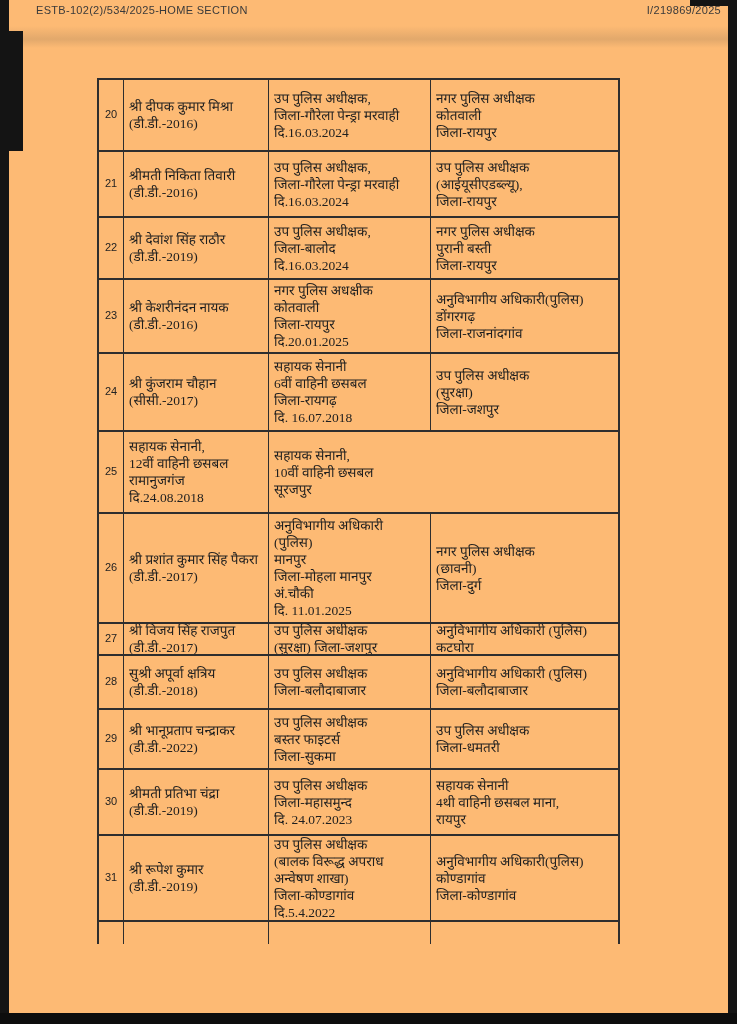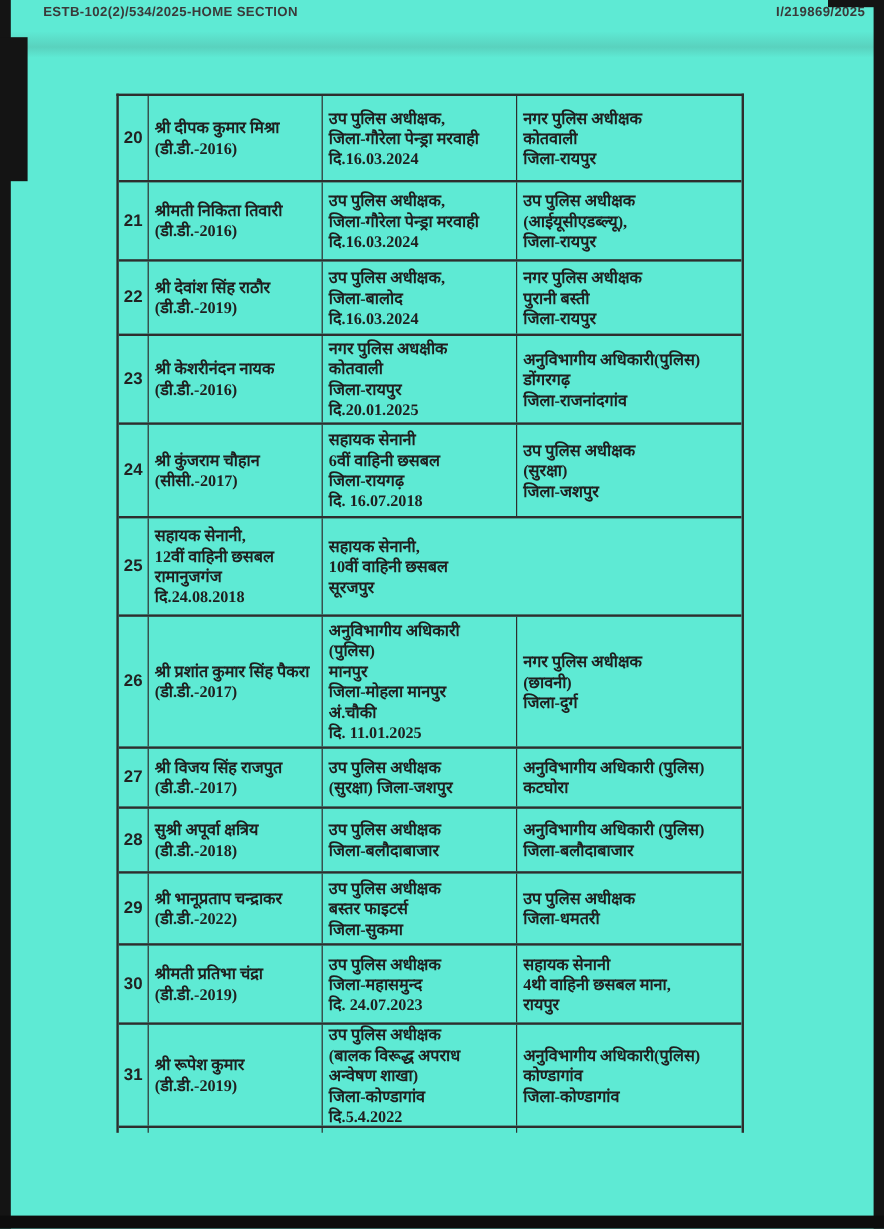--- a/index.html
+++ b/index.html
@@ -1,22 +1,21 @@
 <!DOCTYPE html>
 <html><head>
 <meta charset="utf-8">
 <style>
   html,body{margin:0;padding:0;}
   #canvas{
     position:relative;
     width:737px;height:1024px;
-    background:#5eead4;
+    background:#fdba74;
     overflow:hidden;
     font-family:"Liberation Sans", sans-serif;
-    font-weight:bold;
   }
   
   .edge{position:absolute;background:#141414;}
   #edge-left{left:0;top:0;width:9px;height:1024px;}
   #edge-left-notch{left:0;top:31px;width:23px;height:120px;}
   #edge-right{left:728px;top:0;width:9px;height:1024px;}
   #edge-bottom{left:0;top:1013px;width:737px;height:11px;background:#0d0d0d;}
   #edge-topright{left:690px;top:0;width:47px;height:6px;}
   
   #fold-shadow{
@@ -54,21 +53,21 @@
     display:flex;align-items:center;
     padding:2px 3px 2px 5px;
     font-size:13.5px;line-height:1.26;
     white-space:pre-line;
     font-family:"Liberation Serif","DejaVu Serif", serif;
     overflow:hidden;
   }
   .td:last-child{border-right:none;}
   .td.sno{
     justify-content:center;padding:2px 1px;
-    font-size:14px;font-family:"Liberation Sans", sans-serif;color:#222;
+    font-size:11px;font-family:"Liberation Sans", sans-serif;color:#222;
   }
   .tr.partial .td{border-right:1.6px solid #2e2e2e;}
 </style>
 </head>
 <body>
 
 <div id="canvas">
 
   <div id="hdr-left" class="hdr-text">ESTB-102(2)/534/2025-HOME SECTION</div>
   <div id="hdr-right" class="hdr-text">I/219869/2025</div>
@@ -158,21 +157,21 @@
 (पुलिस)
 मानपुर
 जिला-मोहला मानपुर
 अं.चौकी
 दि. 11.01.2025</div>
       <div class="td">नगर पुलिस अधीक्षक
 (छावनी)
 जिला-दुर्ग</div>
     </div>
 
-    <div class="tr" style="height:50px">
+    <div class="tr" style="height:32px">
       <div class="td sno">27</div>
       <div class="td">श्री विजय सिंह राजपुत
 (डी.डी.-2017)</div>
       <div class="td">उप पुलिस अधीक्षक
 (सुरक्षा) जिला-जशपुर</div>
       <div class="td">अनुविभागीय अधिकारी (पुलिस)
 कटघोरा</div>
     </div>
 
     <div class="tr" style="height:54px">

